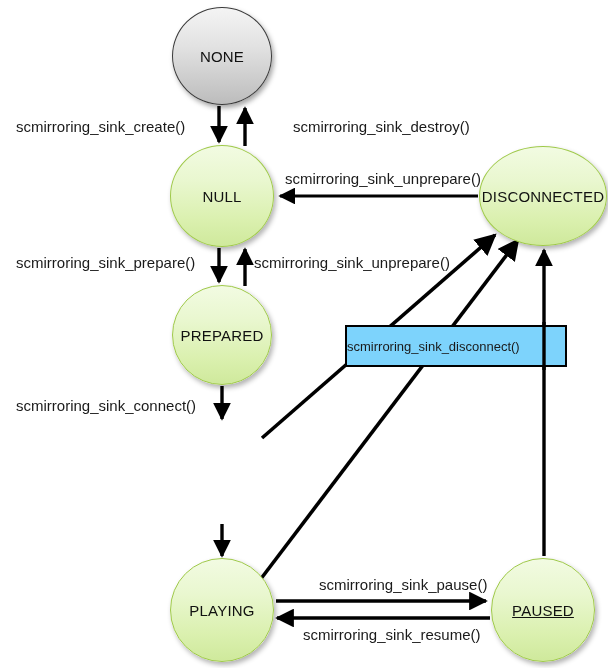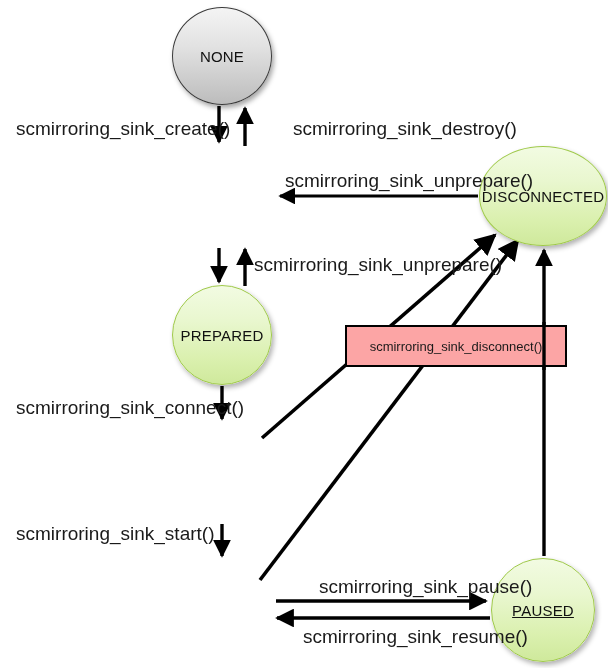--- a/index.html
+++ b/index.html
@@ -28,32 +28,32 @@
   }
   .node-gray{
     background:linear-gradient(to bottom,#f4f4f4 0%,#e2e2e2 40%,#c9c9c9 80%,#bcbcbc 100%);
     border:1.6px solid #3a3a3a;
     box-shadow:2px 3px 5px rgba(0,0,0,.35);
     justify-content:center;
   }
 
   .edge-label{
     position:absolute;
-    font-size:19px;
+    font-size:15px;
     color:#1a1a1a;
     white-space:nowrap;
     line-height:1;
   }
 
   .op-box{
     position:absolute;
-    background:#fca5a5;
+    background:#7dd3fc;
     border:2px solid #000000;
     box-sizing:border-box;
-    display:flex;align-items:center;justify-content:center;
+    display:flex;align-items:center;justify-content:flex-start;
     font-size:13px;color:#1a1a1a;white-space:nowrap;
     z-index:5;
   }
   .over-box{z-index:7;}
 </style>
 </head>
 <body>
 
 <div id="diagram-root">
 
@@ -96,32 +96,38 @@
     <span>scmirroring_sink_disconnect()</span>
   </div>
 
   <svg class="over-box" style="position:absolute;left:0;top:0;width:608px;height:668px;pointer-events:none;" viewBox="0 0 608 668">
     <line x1="544" y1="370" x2="544" y2="322" stroke="#000" stroke-width="3.4"></line>
   </svg>
 
   <div class="node node-gray" id="node-none" style="left: 172px; top: 7px; width: 100px; height: 98px;">
     <span>NONE</span>
   </div>
+  <div class="node node-green" id="node-null" style="left: 170px; top: 145px; width: 104px; height: 102px;">
+    <span>NULL</span>
+  </div>
   <div class="node node-green" id="node-prepared" style="left: 172px; top: 285px; width: 100px; height: 100px;">
     <span>PREPARED</span>
   </div>
   <div class="node node-green" id="node-disconnected" style="left: 479px; top: 146px; width: 128px; height: 100px;">
     <span>DISCONNECTED</span>
+  </div>
+  <div class="node node-green" id="node-playing" style="left: 170px; top: 558px; width: 104px; height: 104px;">
+    <span>PLAYING</span>
   </div>
   <div class="node node-green" id="node-paused" style="left: 491px; top: 558px; width: 104px; height: 104px; text-decoration: underline;">
     <span>PAUSED</span>
   </div>
 
   <div class="edge-label" id="lbl-create" style="left: 16px; top: 119px;">scmirroring_sink_create()</div>
   <div class="edge-label" id="lbl-destroy" style="left: 254px; top: 119px; margin-left: 39px;">scmirroring_sink_destroy()</div>
   <div class="edge-label" id="lbl-unprepare-d" style="left: 285px; top: 171px;">scmirroring_sink_unprepare()</div>
+  <div class="edge-label" id="lbl-prepare" style="left: 16px; top: 255px;">scmirroring_sink_prepare()</div>
   <div class="edge-label" id="lbl-unprepare-p" style="left: 254px; top: 255px;">scmirroring_sink_unprepare()</div>
   <div class="edge-label" id="lbl-connect" style="left: 16px; top: 398px;">scmirroring_sink_connect()</div>
-  <div class="edge-label" id="lbl-start" style="left: 16px; top: 524px;">scmirroring_sink_start()</div>
   <div class="edge-label" id="lbl-pause" style="left: 303px; top: 577px; margin-left: 16px;">scmirroring_sink_pause()</div>
   <div class="edge-label" id="lbl-resume" style="left: 303px; top: 627px;">scmirroring_sink_resume()</div>
 
 </div>
 
 </body></html>

